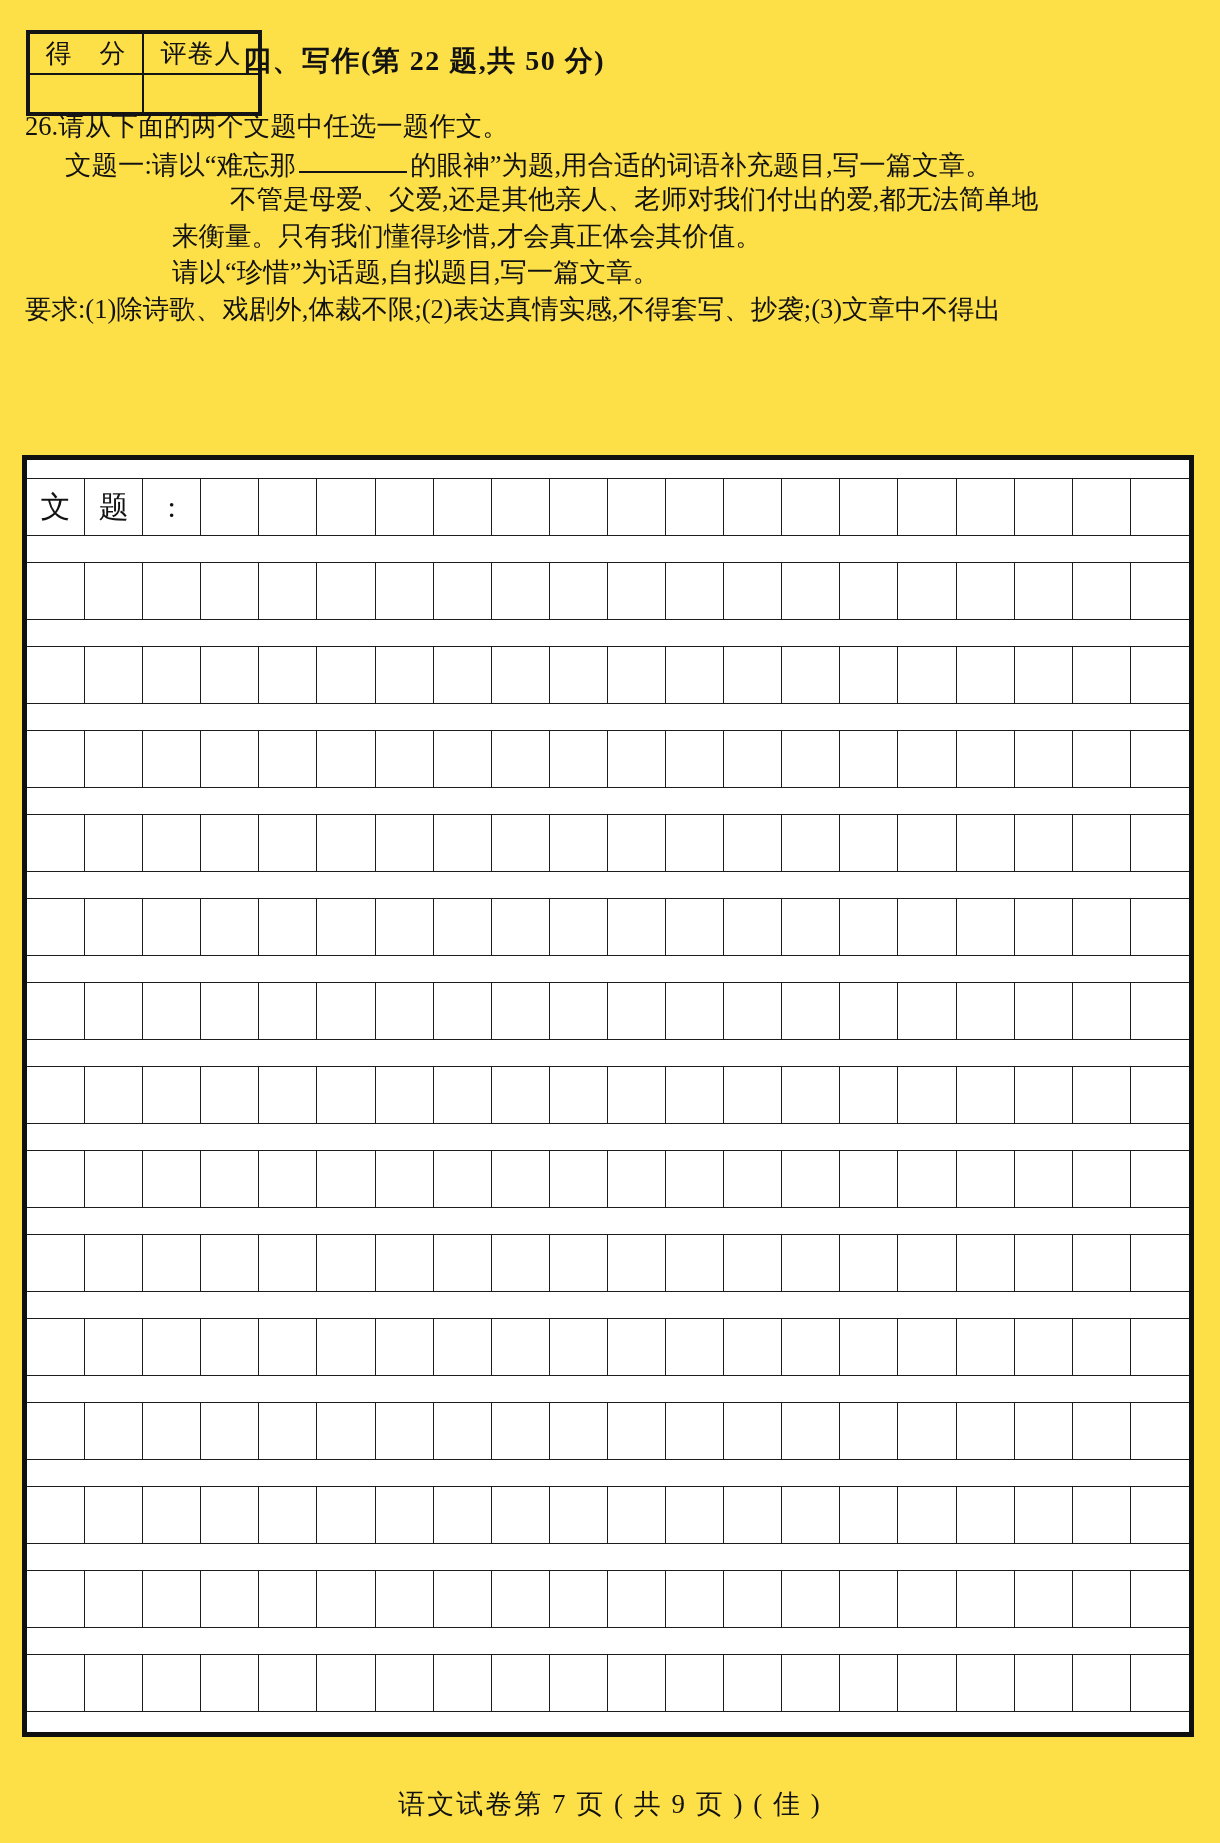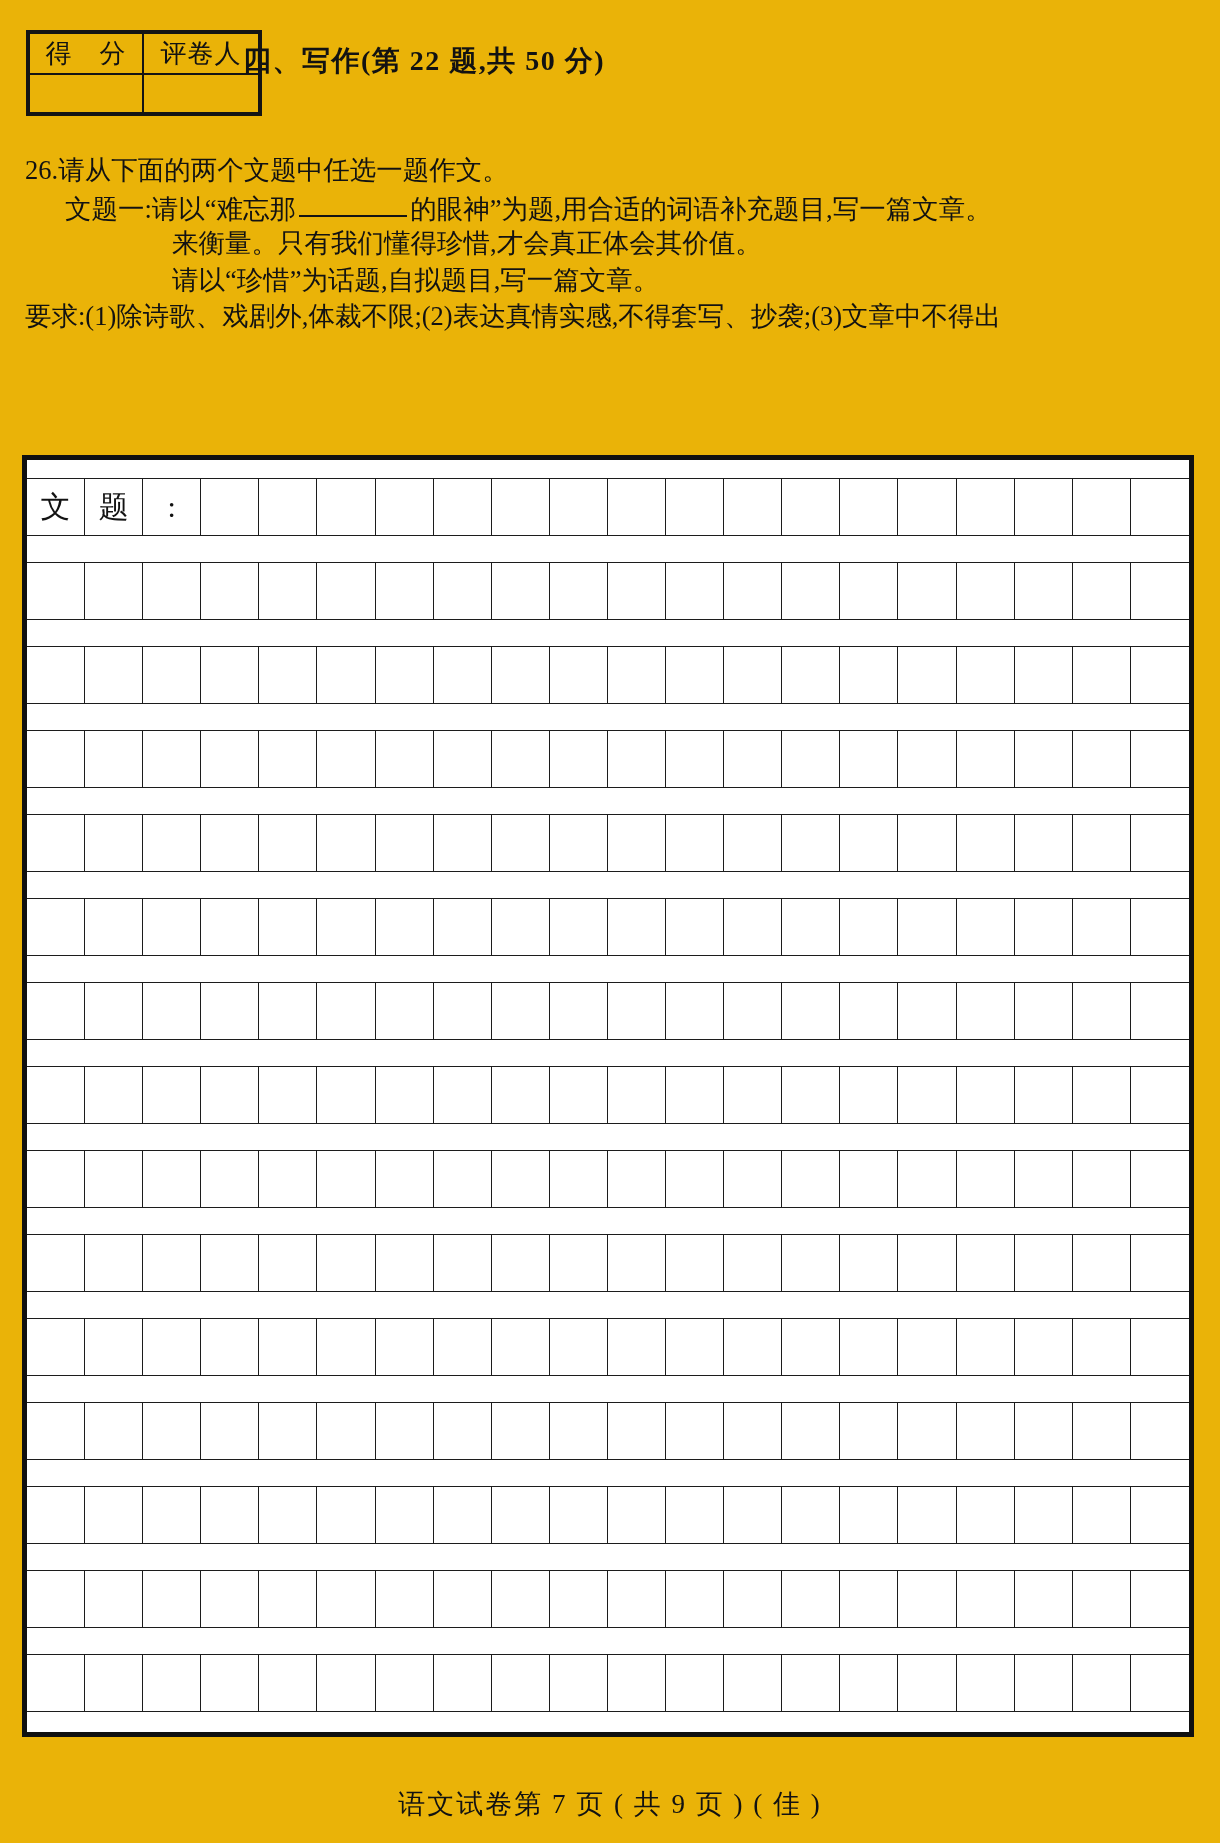--- a/index.html
+++ b/index.html
@@ -1,21 +1,21 @@
 <!DOCTYPE html>
 <html><head>
 <meta charset="utf-8">
 <style>
   html,body { margin:0; padding:0; background:#e8e8e8; }
   .page {
     position: relative;
     width: 1220px;
     height: 1843px;
     margin: 0 auto;
-    background: #eab308;
+    background: #fde047;
     font-family: "Liberation Serif", "DejaVu Serif", serif;
     color: #121212;
     overflow: hidden;
   }
 
   
   .score-table {
     position: absolute;
     left: 26px; top: 30px;
     width: 236px; height: 86px;
@@ -47,21 +47,20 @@
   }
 
   
   .question {
     position: absolute;
     left: 25px; top: 108px;
     width: 1180px;
     font-size: 26.5px;
     line-height: 36.6px;
     white-space: nowrap;
-    margin-top: 44px;
   }
   .question .ln { height: 36.6px; }
   .ind-topic { padding-left: 40px; }
   .ind-passage1 { padding-left: 205px; }
   .ind-passage2 { padding-left: 147px; }
   .ind-req2 { padding-left: 112px; }
   .blank-underline {
     display: inline-block;
     width: 108px;
     height: 1em;
@@ -120,20 +119,21 @@
     <div class="cell hdr">评卷人</div>
     <div class="cell c1"></div>
     <div class="cell"></div>
   </div>
 
   <div class="section-title">四、写作(第 22 题,共 50 分)</div>
 
   <div class="question">
     <div class="ln">26.请从下面的两个文题中任选一题作文。</div>
     <div class="ln ind-topic"><span>文题一:请以“难忘那</span><span class="blank-underline"></span><span>的眼神”为题,用合适的词语补充题目,写一篇文章。</span></div>
+    <div class="ln ind-passage1">不管是母爱、父爱,还是其他亲人、老师对我们付出的爱,都无法简单地</div>
     <div class="ln ind-passage2">来衡量。只有我们懂得珍惜,才会真正体会其价值。</div>
     <div class="ln ind-passage2">请以“珍惜”为话题,自拟题目,写一篇文章。</div>
     <div class="ln">要求:(1)除诗歌、戏剧外,体裁不限;(2)表达真情实感,不得套写、抄袭;(3)文章中不得出</div>
   </div>
 
   <div class="essay-grid">
       <div class="pad-top"></div>
       <div class="cell-row">
         <div class="gcell">文</div>
         <div class="gcell">题</div>

